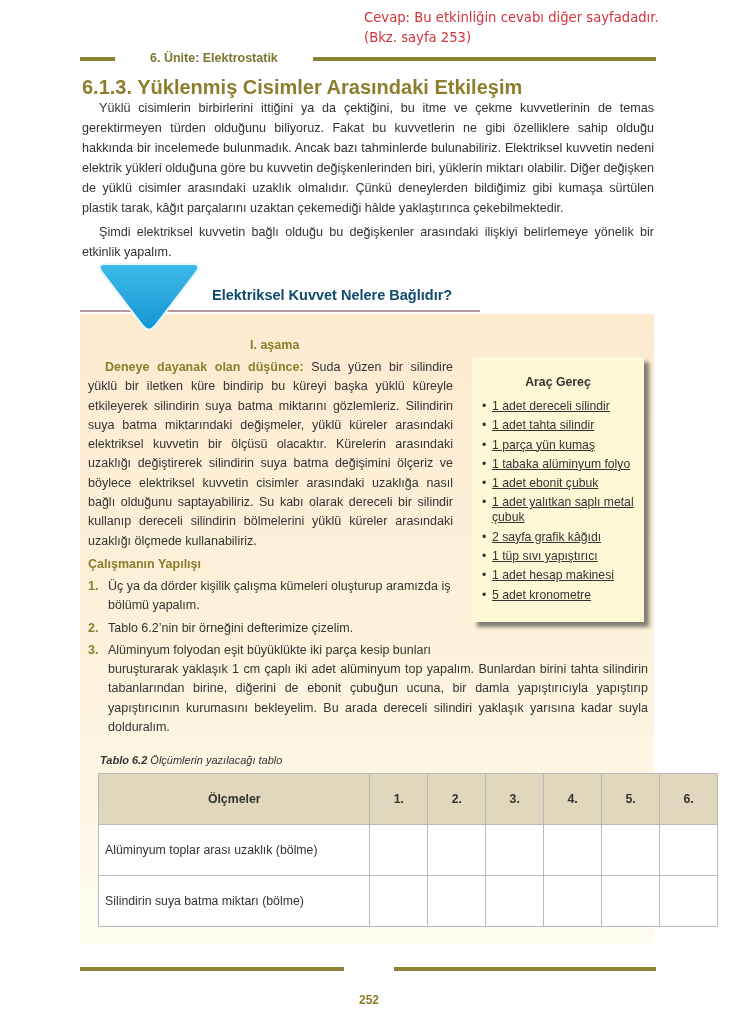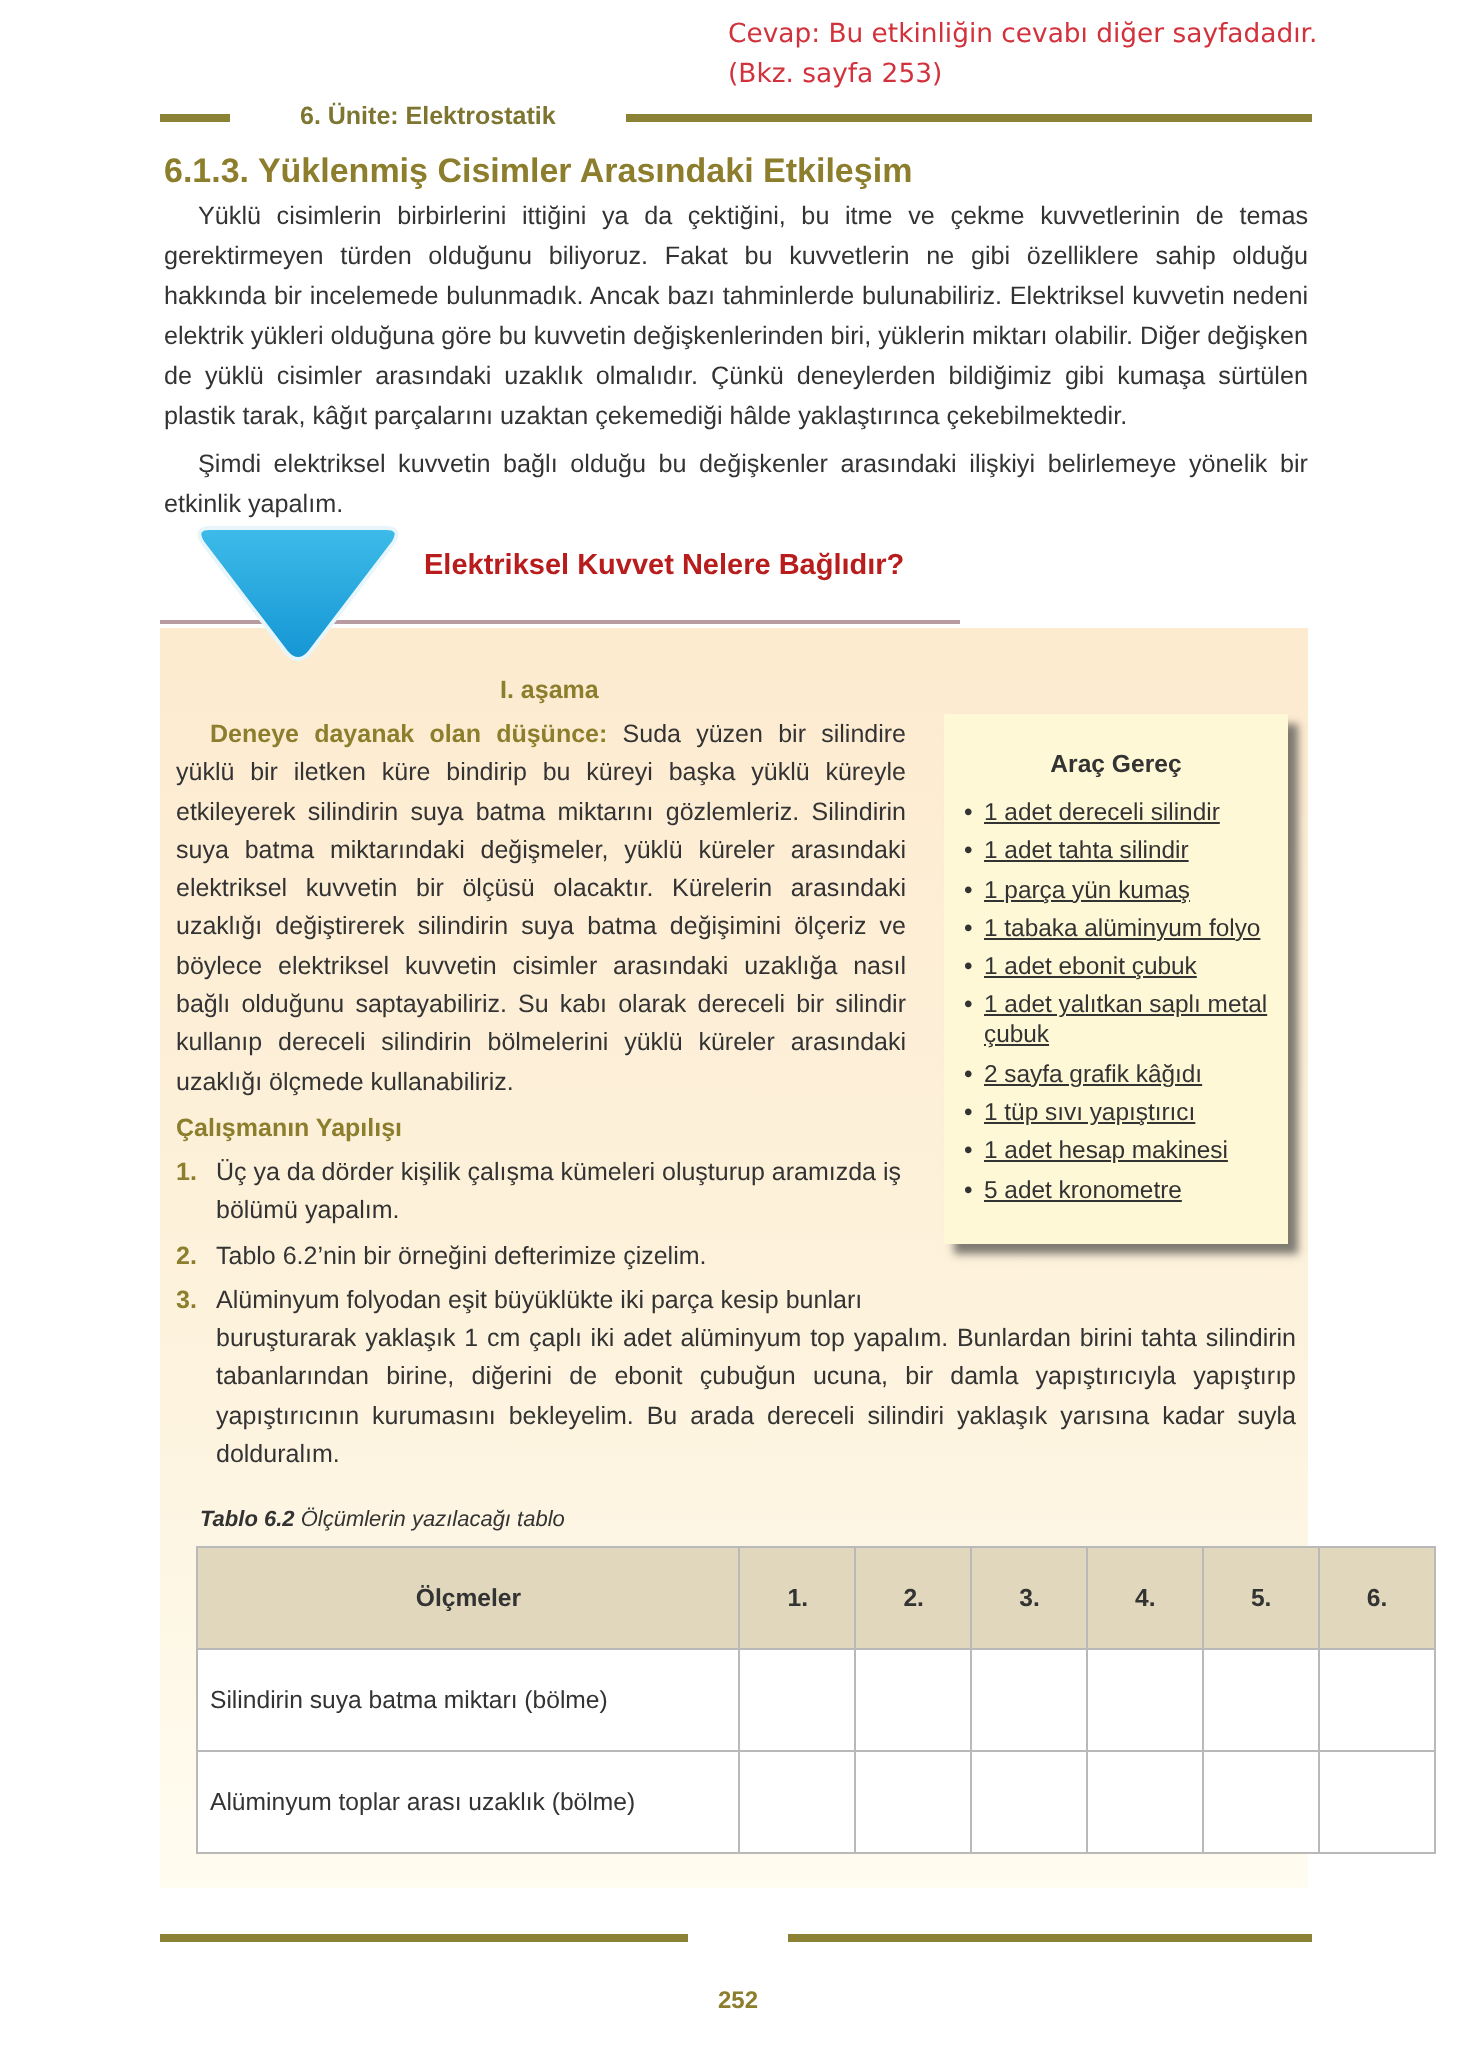--- a/index.html
+++ b/index.html
@@ -13,21 +13,21 @@
     .answer-note {
       left: 364px; top: 8px; width: 330px;
       font-family: "DejaVu Sans", sans-serif; font-size: 13.2px; line-height: 20px;
       color: #d2323c;
     }
     .rule { background: #8c8235; height: 4px; }
     .unit-title {
       left: 150px; top: 51px; font-size: 12.5px; font-weight: bold; color: #7d7530;
     }
     .section-title {
-      left: 82px; top: 76px; font-size: 17px; font-weight: bold; color: #8c7e2c;
+      left: 82px; top: 76px; font-size: 20px; font-weight: bold; color: #8c7e2c;
     }
     .para {
       left: 82px; width: 572px; font-size: 12.6px; line-height: 20px;
       text-align: justify; color: #333;
     }
     .para p { margin: 0; text-indent: 17px; }
     .activity-box {
       left: 80px; top: 314px; width: 574px; height: 630px;
       background: linear-gradient(to bottom, #fdebd0 0%, #fdf2dc 55%, #fffcf0 100%);
     }
@@ -35,21 +35,21 @@
       left: 80px; top: 310px; width: 400px; height: 2px; background: #b79ba0;
     }
     .badge {
       left: 97px; top: 262px; width: 104px; height: 70px;
     }
     .badge-text {
       position: absolute; left: 0; top: 8px; width: 104px; text-align: center;
       color: #fff; font-size: 13.5px; line-height: 17px; font-weight: bold;
     }
     .activity-title {
-      left: 212px; top: 275px; font-size: 14.5px; font-weight: bold; color: #b91c1c;
+      left: 212px; top: 287px; font-size: 14.5px; font-weight: bold; color: #0c4a6e;
     }
     .stage {
       left: 250px; top: 338px; font-size: 12.5px; font-weight: bold; color: #8c7e2c;
     }
     .idea {
       left: 88px; top: 358px; width: 365px; font-size: 12.5px; line-height: 19.3px;
       text-align: justify; color: #333;
     }
     .idea .lead { font-weight: bold; color: #8c7e2c; }
     .idea-text { text-indent: 17px; margin: 0; }
@@ -173,30 +173,30 @@
       <th>1.</th>
       <th>2.</th>
       <th>3.</th>
       <th>4.</th>
       <th>5.</th>
       <th>6.</th>
     </tr>
   </thead>
   <tbody>
     <tr>
-      <td>Silindirin suya batma miktarı (bölme)</td>
+      <td>Alüminyum toplar arası uzaklık (bölme)</td>
       <td class="cell"></td>
       <td class="cell"></td>
       <td class="cell"></td>
       <td class="cell"></td>
       <td class="cell"></td>
       <td class="cell"></td>
     </tr>
     <tr>
-      <td>Alüminyum toplar arası uzaklık (bölme)</td>
+      <td>Silindirin suya batma miktarı (bölme)</td>
       <td class="cell"></td>
       <td class="cell"></td>
       <td class="cell"></td>
       <td class="cell"></td>
       <td class="cell"></td>
       <td class="cell"></td>
     </tr>
   </tbody>
 </table>
 

